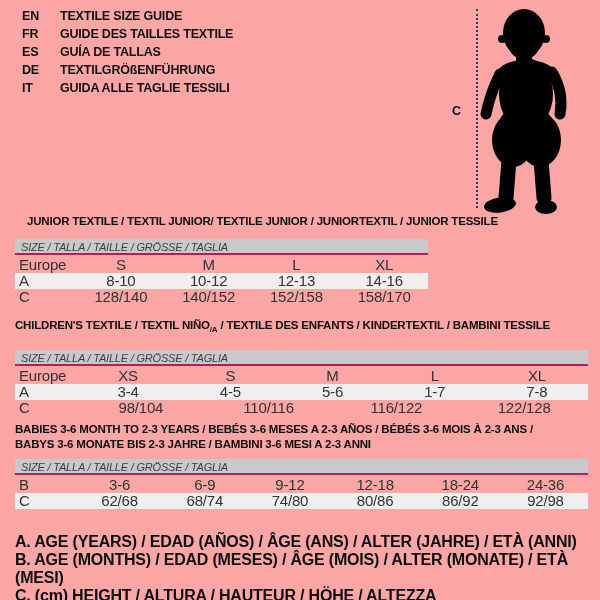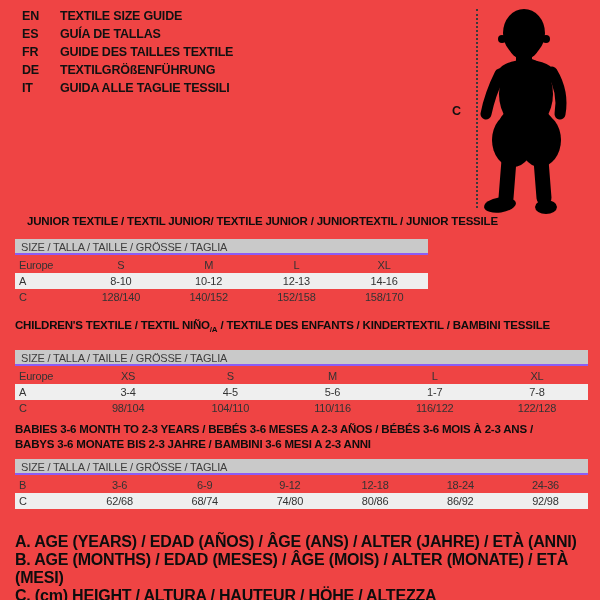--- a/index.html
+++ b/index.html
@@ -1,65 +1,65 @@
 <!DOCTYPE html>
 <html><head>
 <meta charset="utf-8">
 <style>
   html,body{margin:0;padding:0;background:#ffffff;}
   .page{
     position:relative;
     width:600px;height:600px;
-    background:#ef4444;
+    background:#fca5a5;
     font-family:"Liberation Sans", sans-serif;
     color:#1a1a1a;
     overflow:hidden;
   }
   
   .lang-block{position:absolute;left:22px;top:7px;}
   .lang-row{display:flex;height:18px;line-height:18px;font-size:12.5px;font-weight:bold;letter-spacing:-0.2px;color:#111;}
   .lang-code{width:38px;}
   
   .figure{position:absolute;left:480px;top:2px;width:118px;height:216px;}
   .dotted-line{position:absolute;left:476px;top:9px;height:199px;width:0;border-left:2px dotted #3a3a3a;}
   .measure-c{position:absolute;left:452px;top:104px;font-size:12.5px;font-weight:bold;color:#111;}
   
   .tbl-title{position:absolute;left:15px;font-size:11.5px;font-weight:bold;letter-spacing:-0.2px;line-height:15px;color:#0d0d0d;white-space:nowrap;}
   .size-bar{
     position:absolute;left:15px;height:16px;line-height:16px;
-    background:#c9c9c9;border-bottom:2px solid #8b5cf6;
+    background:#c9c9c9;border-bottom:2px solid #be185d;
     font-size:11px;color:#3d3d3d;padding-left:6px;box-sizing:border-box;
-    letter-spacing:-0.2px;white-space:nowrap;
+    letter-spacing:-0.2px;white-space:nowrap;font-style:italic;
   }
   .rows{position:absolute;left:15px;}
-  .trow{display:flex;height:16px;line-height:16px;font-size:11px;color:#333;letter-spacing:-0.2px;}
+  .trow{display:flex;height:16px;line-height:16px;font-size:15px;color:#333;letter-spacing:-0.2px;}
   .trow.alt{background:#efefef;}
   .cell-label{width:62px;padding-left:4px;box-sizing:border-box;text-align:left;}
   .cell{flex:1;text-align:center;}
   .sub{font-size:8px;vertical-align:sub;}
   
   .notes{position:absolute;left:15px;top:533px;font-size:16px;font-weight:bold;line-height:18px;letter-spacing:-0.2px;color:#0d0d0d;}
 </style>
 </head>
 <body>
 
 <div class="page">
 
   <div class="lang-block">
     <div class="lang-row">
       <span class="lang-code">EN</span>
       <span>TEXTILE SIZE GUIDE</span>
     </div>
     <div class="lang-row">
+      <span class="lang-code">FR</span>
+      <span>GUIDE DES TAILLES TEXTILE</span>
+    </div>
+    <div class="lang-row">
       <span class="lang-code">ES</span>
       <span>GUÍA DE TALLAS</span>
-    </div>
-    <div class="lang-row">
-      <span class="lang-code">FR</span>
-      <span>GUIDE DES TAILLES TEXTILE</span>
     </div>
     <div class="lang-row">
       <span class="lang-code">DE</span>
       <span>TEXTILGRÖßENFÜHRUNG</span>
     </div>
     <div class="lang-row">
       <span class="lang-code">IT</span>
       <span>GUIDA ALLE TAGLIE TESSILI</span>
     </div>
   </div>
@@ -138,21 +138,20 @@
       <span class="cell-label">A</span>
       <span class="cell">3-4</span>
       <span class="cell">4-5</span>
       <span class="cell">5-6</span>
       <span class="cell">1-7</span>
       <span class="cell">7-8</span>
     </div>
     <div class="trow">
       <span class="cell-label">C</span>
       <span class="cell">98/104</span>
-      <span class="cell">104/110</span>
       <span class="cell">110/116</span>
       <span class="cell">116/122</span>
       <span class="cell">122/128</span>
     </div>
   </div>
 
   <div class="tbl-title" style="top:422px;">
     <div>BABIES 3-6 MONTH TO 2-3 YEARS / BEBÉS 3-6 MESES A 2-3 AÑOS / BÉBÉS 3-6 MOIS À 2-3 ANS /</div>
     <div>BABYS 3-6 MONATE BIS 2-3 JAHRE / BAMBINI 3-6 MESI A 2-3 ANNI</div>
   </div>

